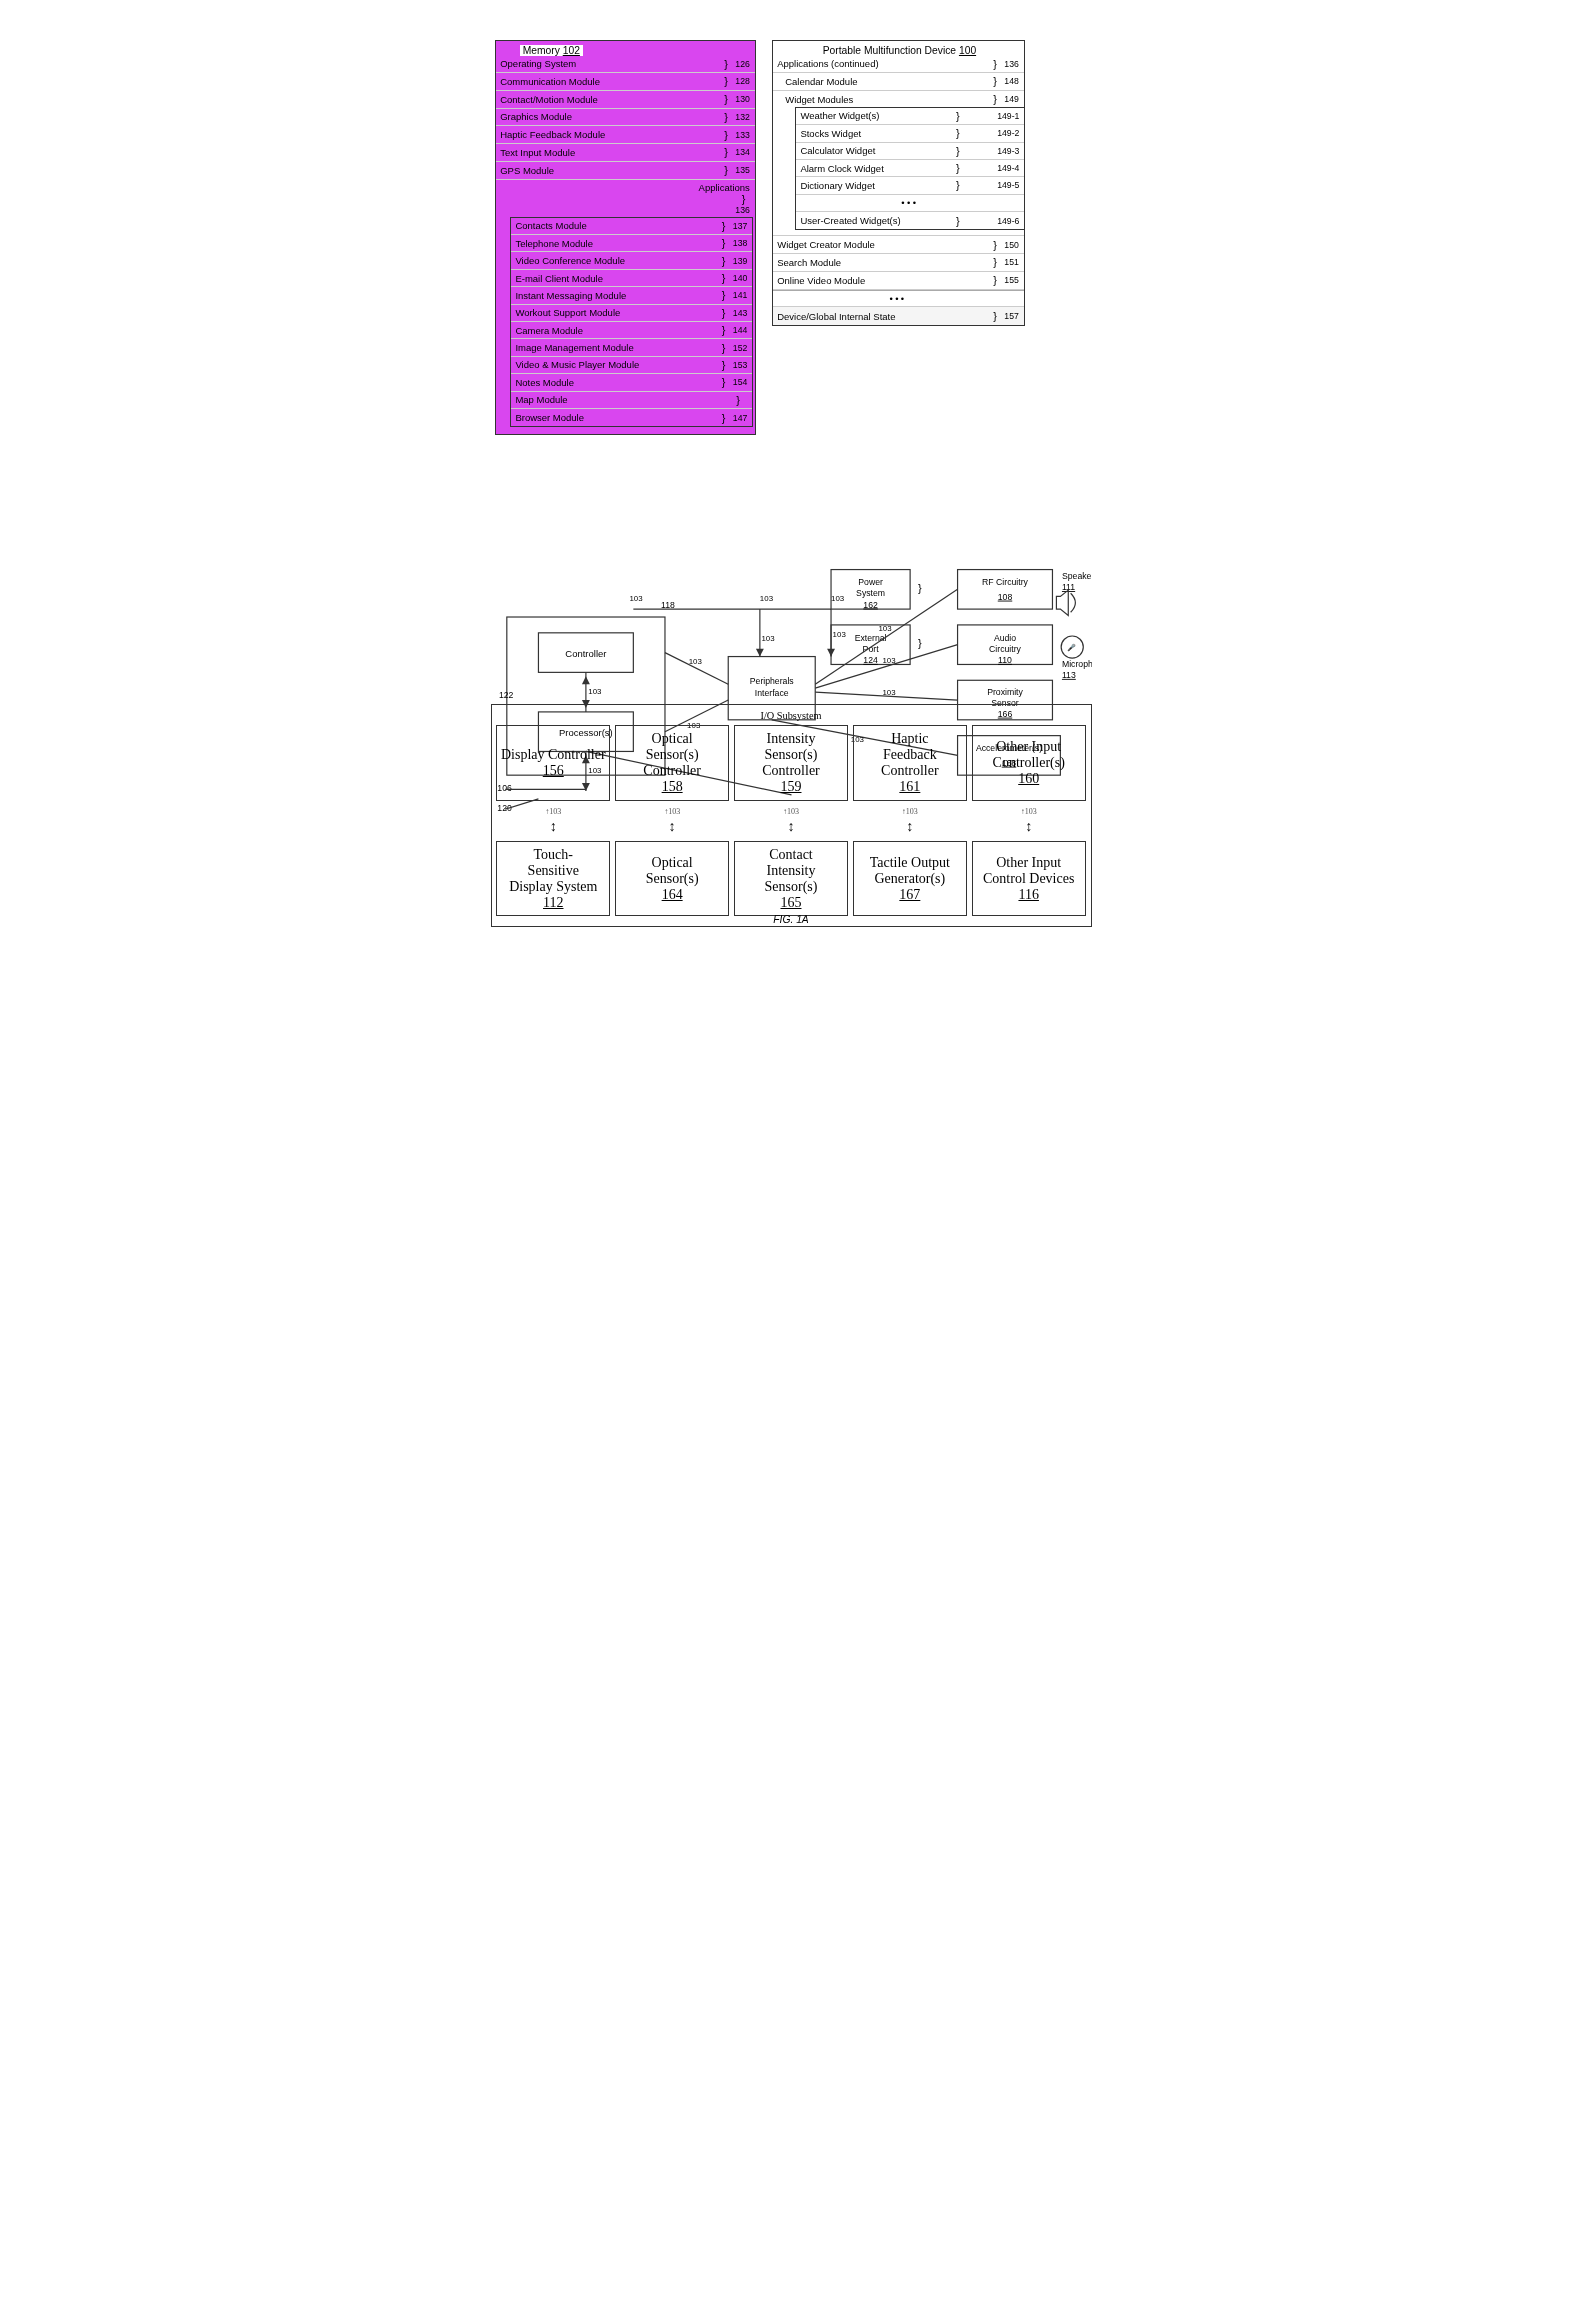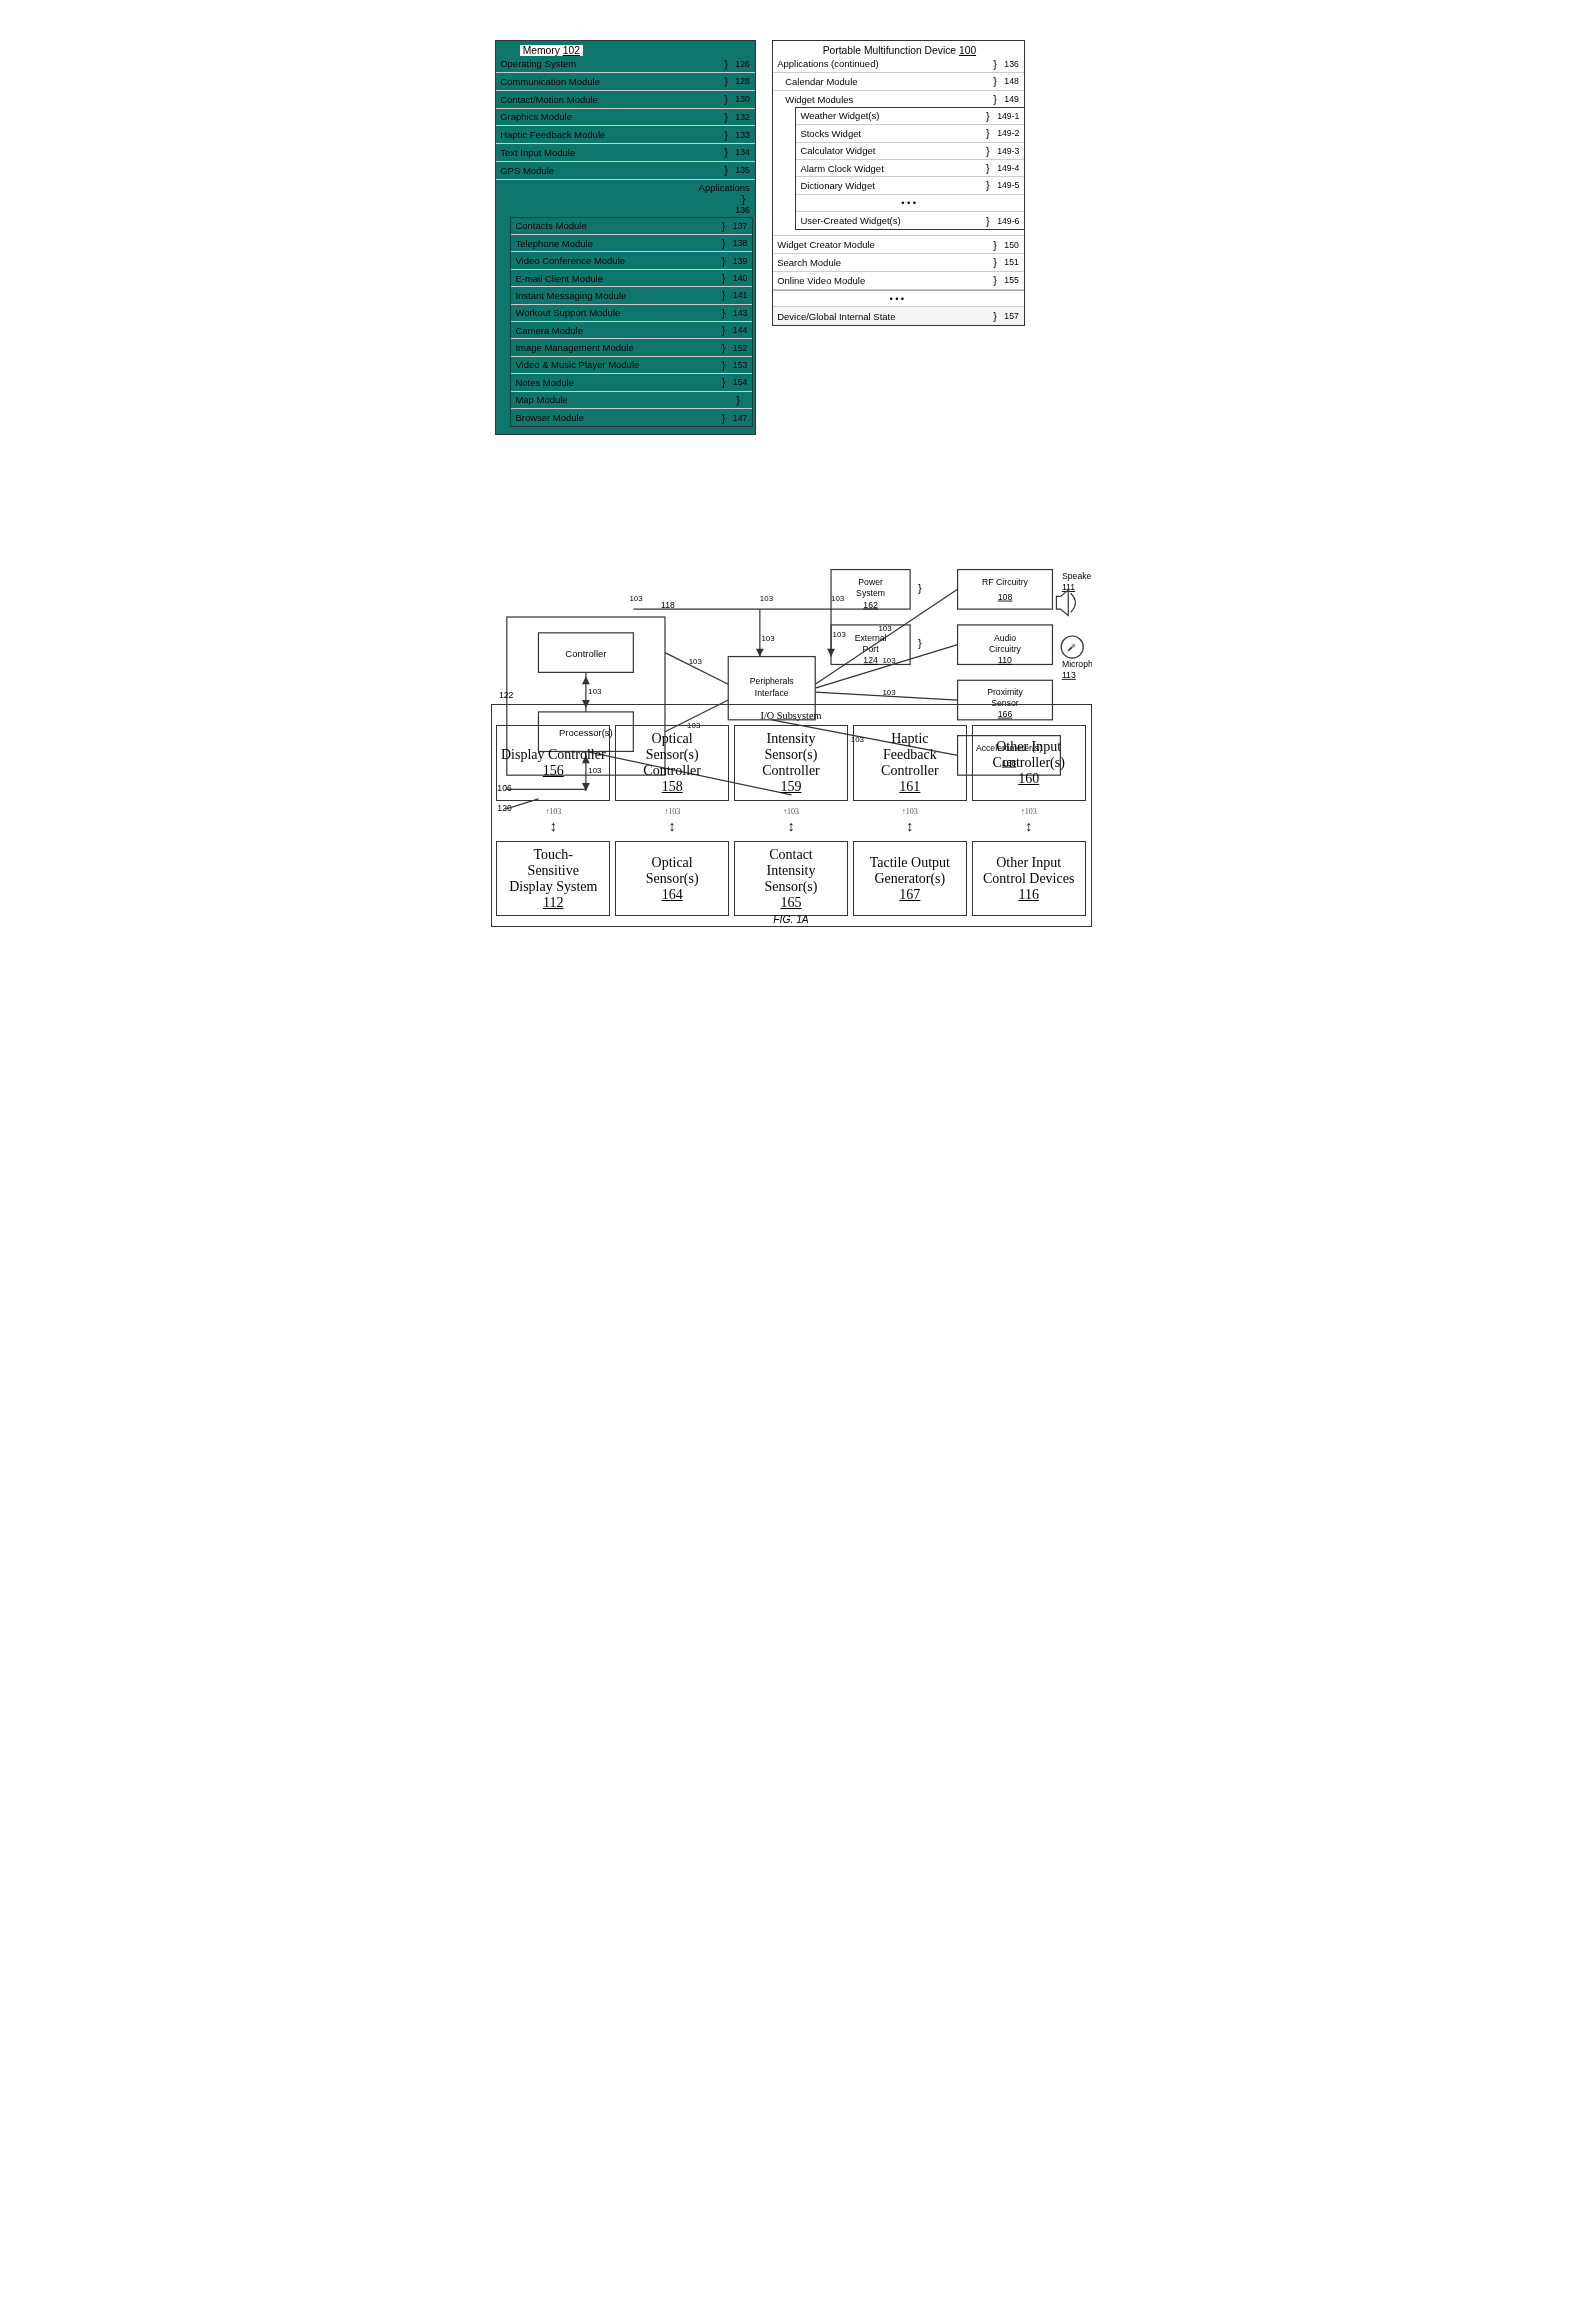--- a/index.html
+++ b/index.html
@@ -16,21 +16,21 @@
       width: 601px;
       min-height: 926px;
     }
     
     .memory-outer {
       position: absolute;
       top: 16px;
       left: 8px;
       width: 245px;
       border: 1.2px solid #333;
-      background: #0f766e;
+      background: #d946ef;
     }
     .memory-label {
       position: absolute;
       top: 4px;
       left: 24px;
       font-size: 10.3px;
       background: #fff;
       padding: 0 3.2px;
     }
     .memory-ref {
@@ -104,20 +104,21 @@
       margin-top: 1.6px;
       margin-bottom: 1.6px;
     }
     .widget-inner-row {
       display: flex;
       align-items: center;
       border-bottom: 0.8px solid #ccc;
       padding: 1.6px 4.7px;
       font-size: 9.5px;
       min-height: 17.4px;
+      gap: 30px;
     }
     .widget-inner-row:last-child { border-bottom: none; }
     
     .svg-area {
       position: absolute;
       top: 443px;
       left: 0;
       width: 601px;
       height: 490px;
     }

